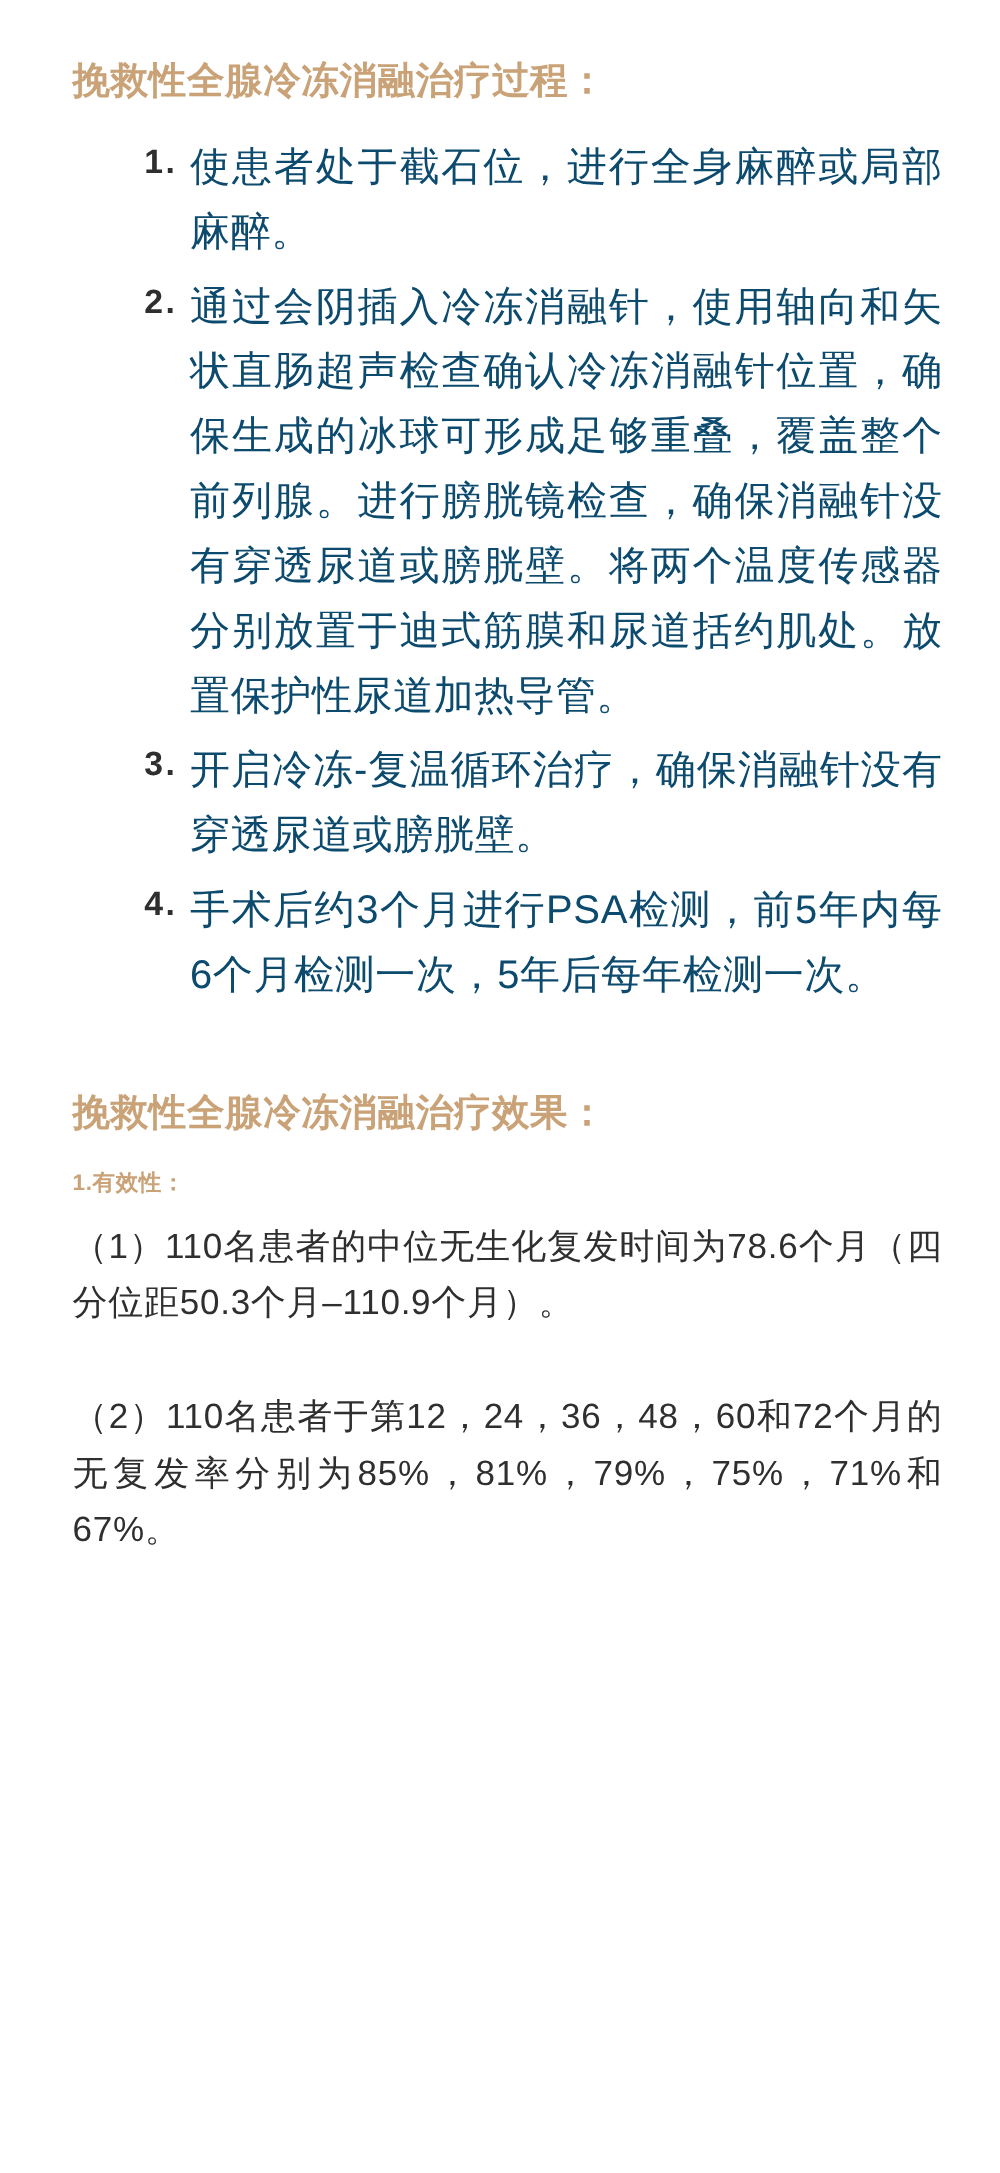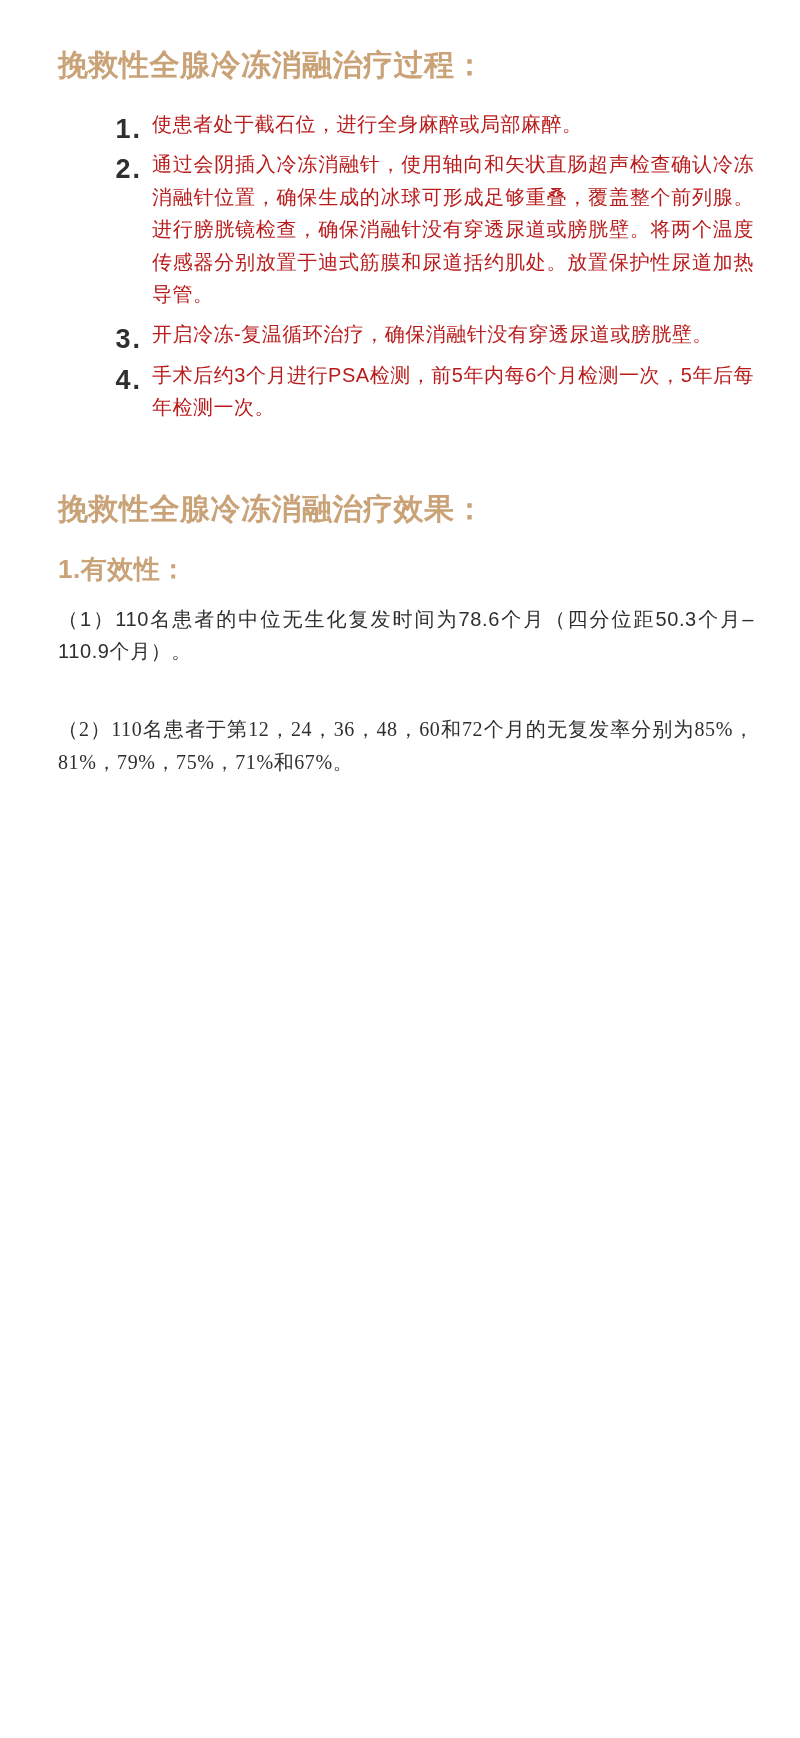--- a/index.html
+++ b/index.html
@@ -34,60 +34,59 @@
   }
   ol.steps {
     list-style: none;
     margin: 0 0 0 0;
     padding: 0 0 0 52px;
     counter-reset: stepnum;
   }
   ol.steps > li {
     position: relative;
     counter-increment: stepnum;
-    font-size: 20px;
+    font-size: 32px;
     line-height: 1.62;
-    color: #b91c1c;
+    color: #0c4a6e;
     margin: 0 0 8px 0;
     padding-left: 54px;
     text-align: justify;
     text-justify: inter-ideograph;
     letter-spacing: 0.5px;
   }
   ol.steps > li::before {
     content: counter(stepnum) ".";
     position: absolute;
     left: 0;
     top: 0;
     width: 44px;
     text-align: right;
     font-weight: bold;
     font-size: 27px;
     color: #2f2f2f;
     letter-spacing: 2px;
   }
   .sub-heading {
-    font-size: 26px;
+    font-size: 18px;
     font-weight: bold;
     color: #c9a277;
     margin: 0 0 16px 12px;
     letter-spacing: 0.5px;
   }
   .para {
-    font-size: 20px;
+    font-size: 28px;
     line-height: 1.62;
     color: #2f2f2f;
     margin: 0 0 16px 12px;
     text-align: justify;
     text-justify: inter-ideograph;
     letter-spacing: 0.6px;
   }
   .para.spaced {
     margin-top: 46px;
-    font-family: Liberation Serif, serif;
   }
 </style>
 </head>
 <body>
 
 <div class="page">
 
   <h2 class="heading">挽救性全腺冷冻消融治疗过程：</h2>
 
   <ol class="steps">

